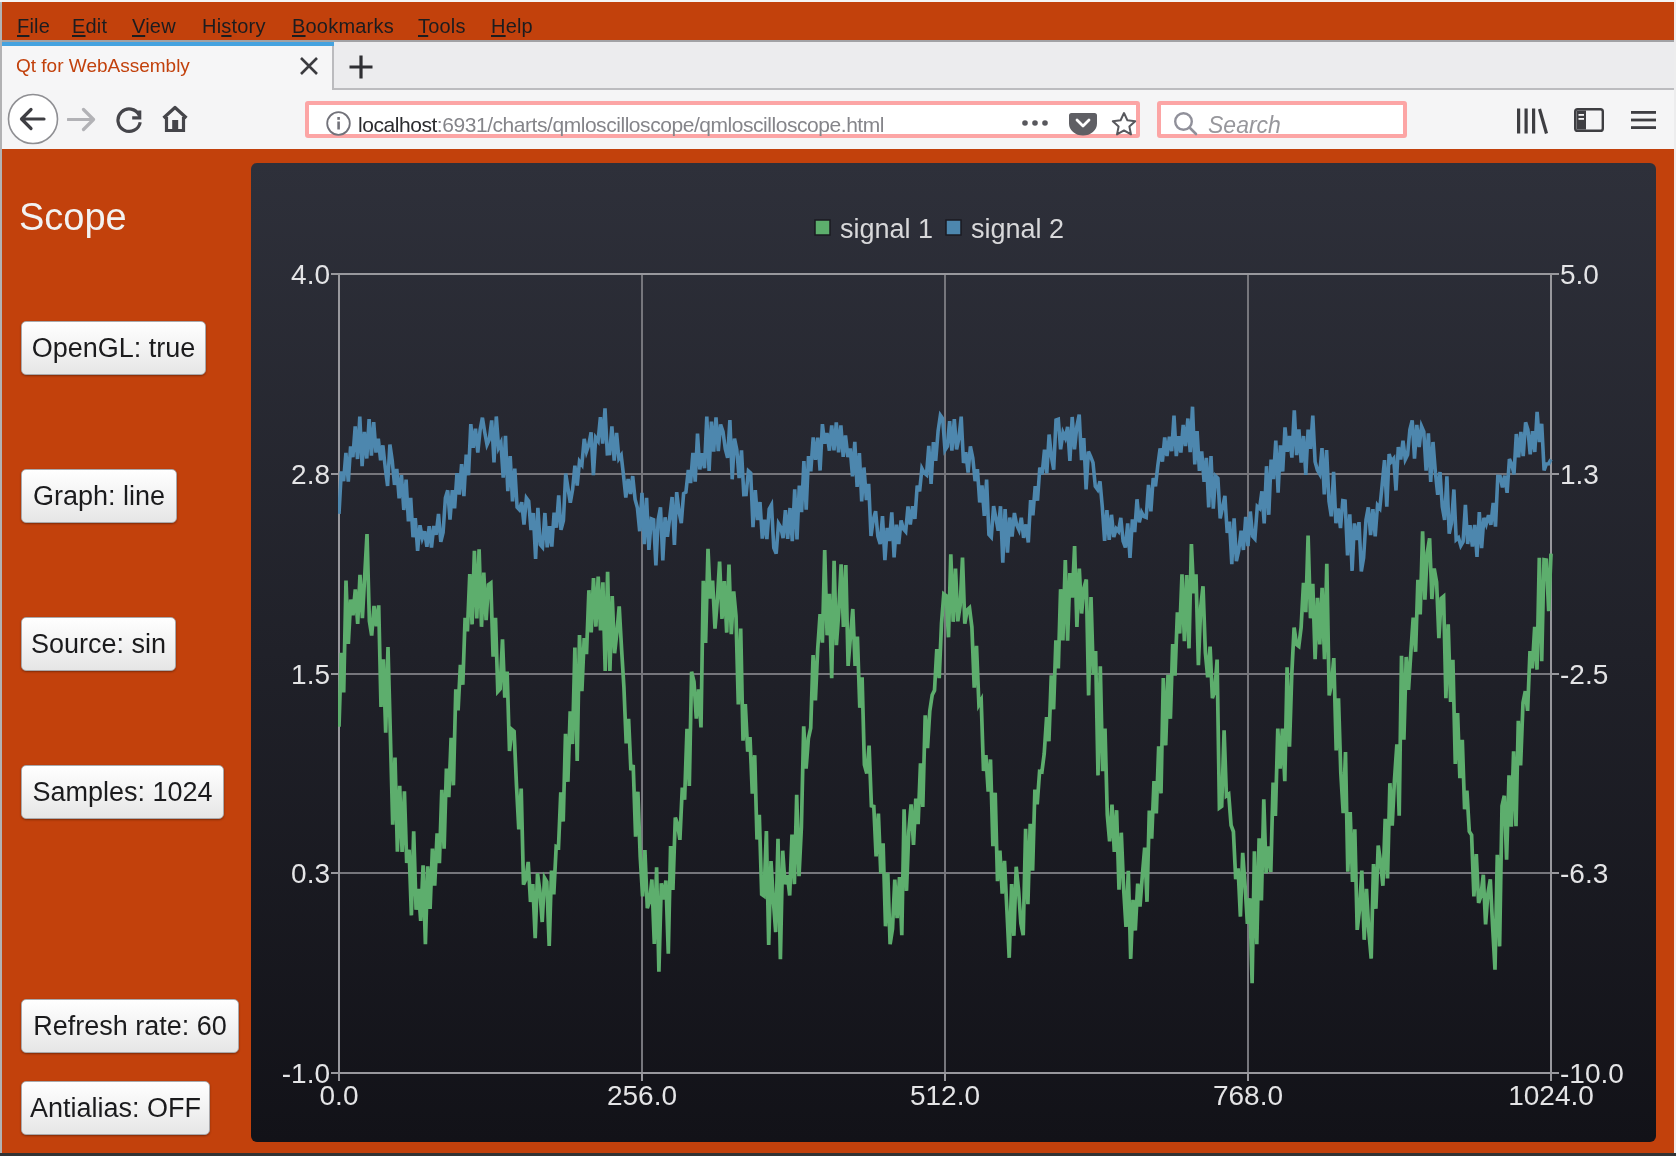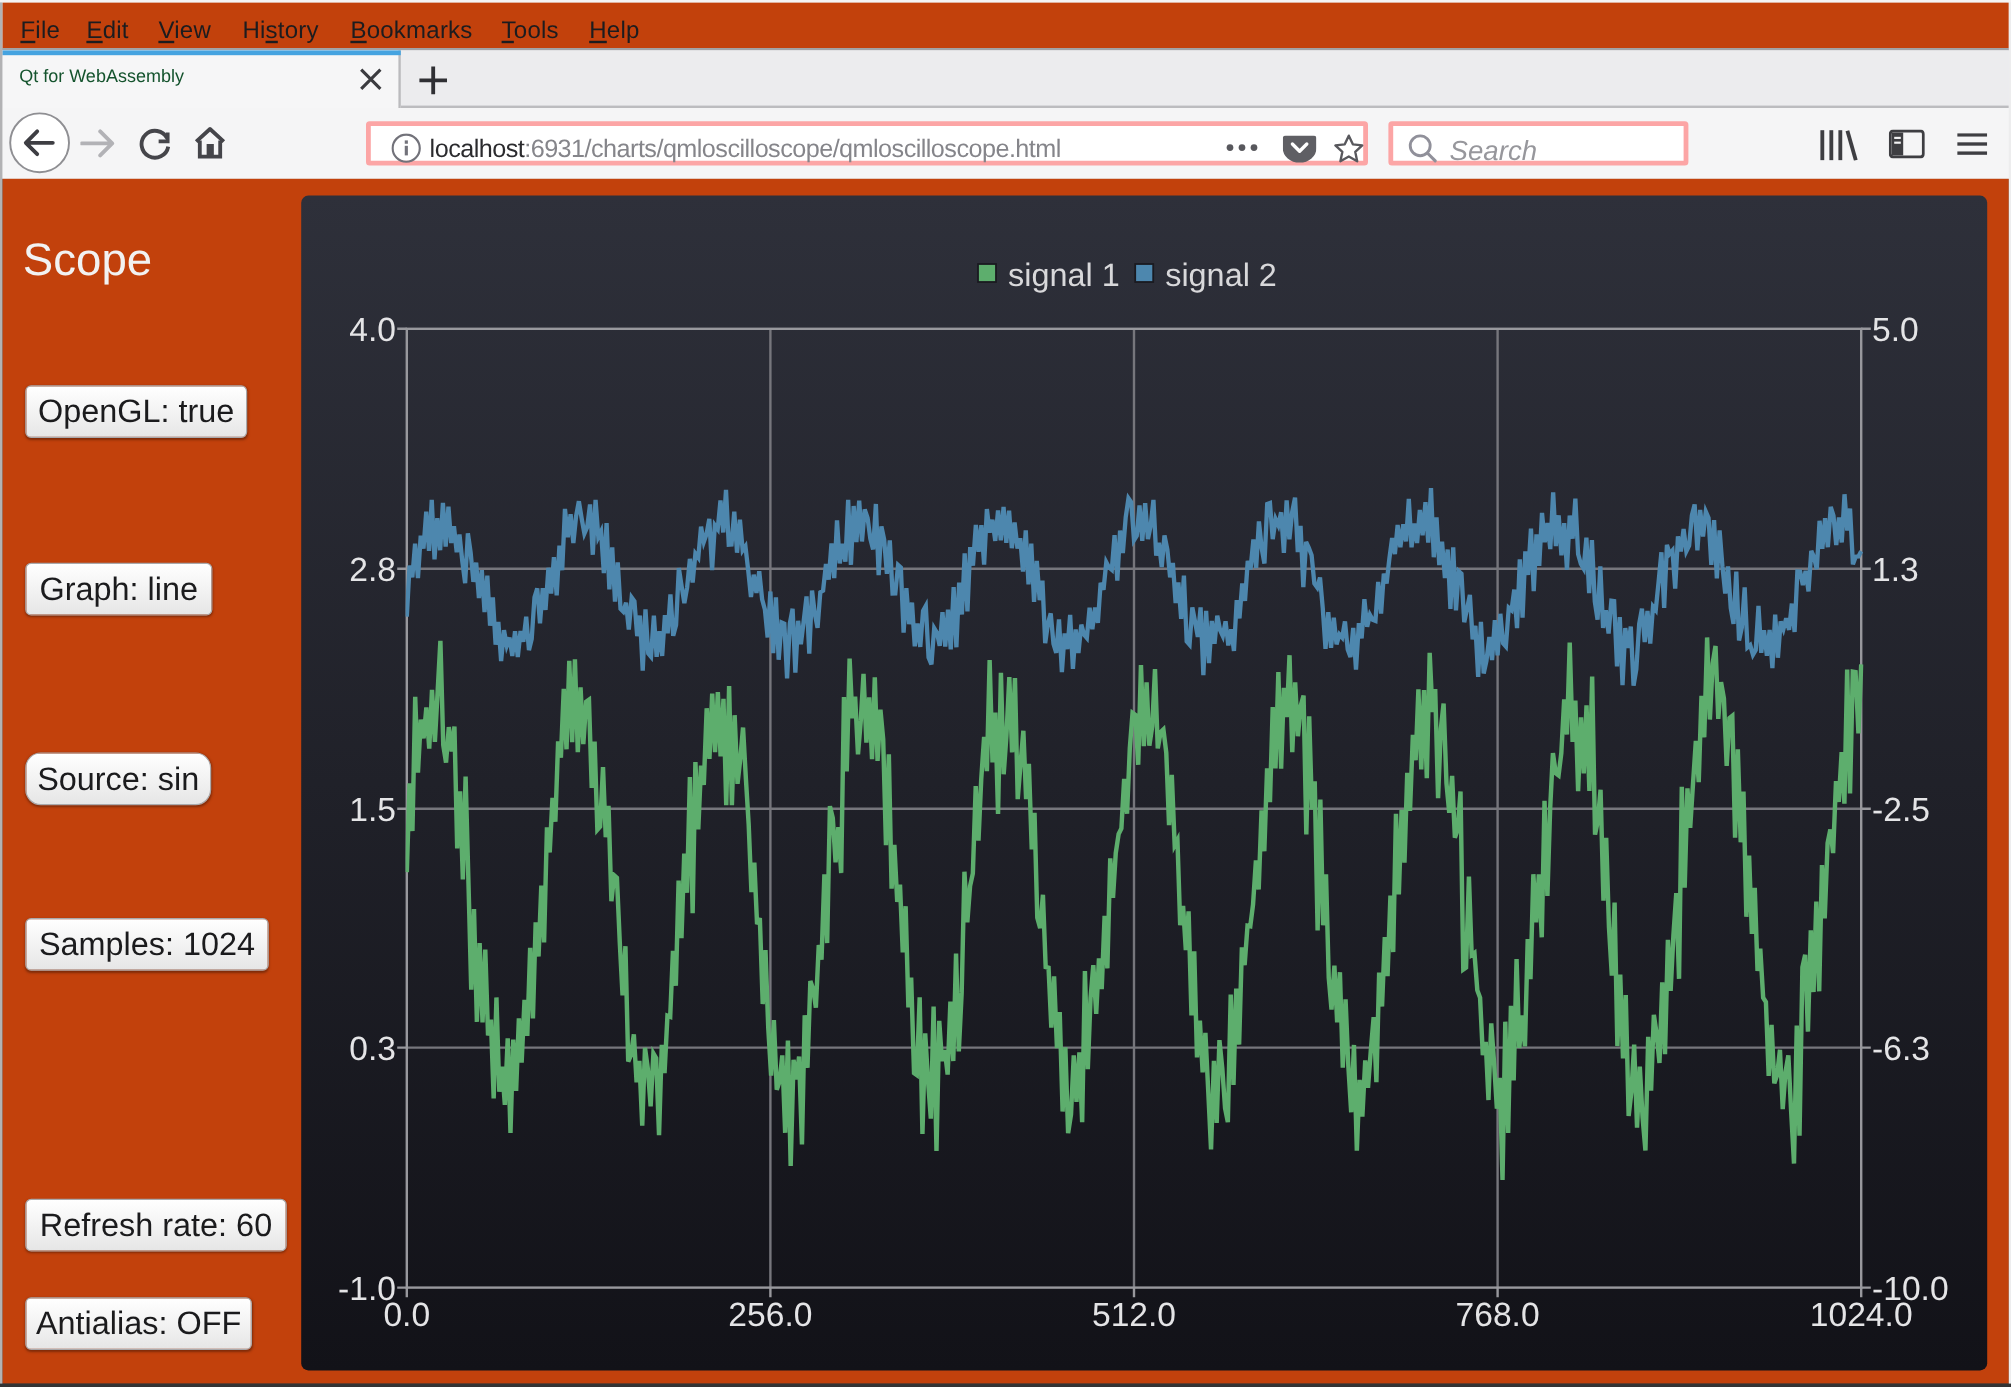--- a/index.html
+++ b/index.html
@@ -9,30 +9,30 @@
   
   #chrome-top{left:0;top:0;width:1676px;height:149px;background:#f0f0f1;}
   #menubar{left:2px;top:2px;width:1672px;height:38px;background:#c2410c;}
   .menu{position:absolute;top:13px;font-size:20px;color:#1c1c1f;letter-spacing:0.2px;}
   .menu u{text-decoration-thickness:1.5px;text-underline-offset:2px;}
   #mb-sep{left:0;top:40px;width:1676px;height:2px;background:#a2a2a5;}
   #tabstrip{left:2px;top:42px;width:1672px;height:48px;background:#ececee;}
   #tabstrip-border{left:332px;top:46px;width:1340px;height:2px;background:#bcbcbf;}
   #tab{left:0px;top:0px;width:332px;height:48px;background:#f6f6f7;border-right:2px solid #bbbbbe;box-sizing:border-box;}
   #tabline{left:0px;top:0px;width:332px;height:4px;background:#45a3e0;}
-  #tabtitle{left:14px;top:13px;font-size:15px;color:#14532d;text-align:center;}
+  #tabtitle{left:14px;top:13px;font-size:19px;color:#c2410c;text-align:center;}
   #navbar{left:2px;top:90px;width:1672px;height:59px;background:#f5f5f6;}
   .urlbox{position:absolute;background:#ffffff;border:4px solid #fca5a5;border-radius:3px;box-sizing:border-box;}
   #urltext{left:49px;top:8px;font-size:21px;letter-spacing:-0.45px;color:#85858a;white-space:nowrap;}
   #urltext b{color:#2b2b2e;font-weight:normal;}
   #searchtext{left:47px;top:7px;font-size:23px;color:#97979c;}
   
   #content{left:2px;top:149px;width:1672px;height:1004px;background:#c2410c;}
   #scope{left:17px;top:47px;font-size:38px;color:#f2f2f2;}
-  .btn{position:absolute;left:19px;height:44px;border-radius:5px;border:1px solid #a9a9ac;
+  .btn{position:absolute;left:19px;height:54px;border-radius:5px;border:1px solid #a9a9ac;
        background:linear-gradient(180deg,#ffffff 0%,#f4f4f4 45%,#e6e6e6 100%);
        box-sizing:border-box;color:#1b1b1d;font-size:27px;text-align:center;
        display:flex;align-items:center;justify-content:center;
        box-shadow:0 1px 2px rgba(0,0,0,0.35);}
   #chartwidget{left:249px;top:14px;width:1405px;height:979px;border-radius:6px;
        background:linear-gradient(180deg,#2e303a 0%,#121218 100%);}
   .icon{position:absolute;}
 </style>
 </head>
 <body>
@@ -123,21 +123,21 @@
   <svg class="abs icon" style="left:1631px;top:111px" width="25" height="19" viewBox="0 0 25 19">
     <rect x="0" y="0" width="25" height="2.8" fill="#3e3e42"></rect>
     <rect x="0" y="7.6" width="25" height="2.8" fill="#3e3e42"></rect>
     <rect x="0" y="15.2" width="25" height="2.8" fill="#3e3e42"></rect>
   </svg>
 
   <div id="content" class="abs">
     <span id="scope" class="abs">Scope</span>
     <div class="btn" style="top:172px;width:185px;">OpenGL: true</div>
     <div class="btn" style="top:320px;width:156px;">Graph: line</div>
-    <div class="btn" style="top:478px;width:155px;border-radius:13px;">Source: sin</div>
+    <div class="btn" style="top:468px;width:155px;">Source: sin</div>
     <div class="btn" style="top:616px;width:203px;">Samples: 1024</div>
     <div class="btn" style="top:804px;width:218px;margin-top:46px;">Refresh rate: 60</div>
     <div class="btn" style="top:912px;width:189px;margin-top:20px;">Antialias: OFF</div>
     <div id="chartwidget" class="abs">
       <svg width="1405" height="979" viewBox="0 0 1405 979">
         <defs>
           <clipPath id="plotclip">
             <rect x="87" y="110" width="1215" height="801"></rect>
           </clipPath>
         </defs>

